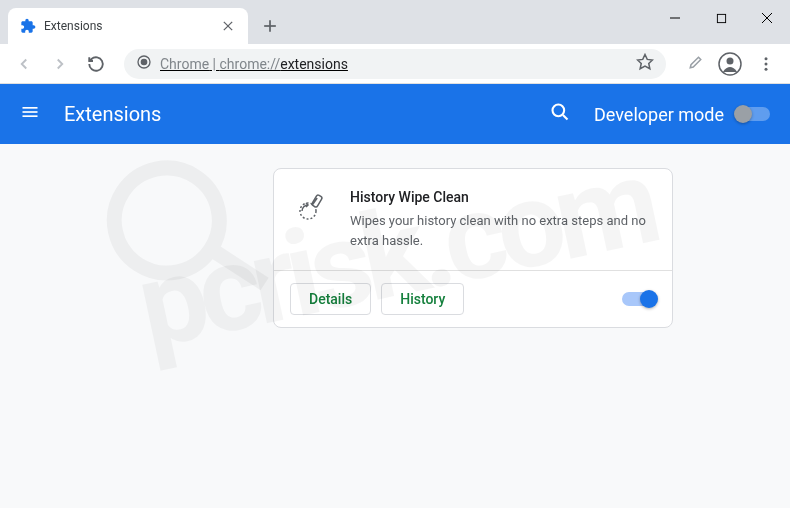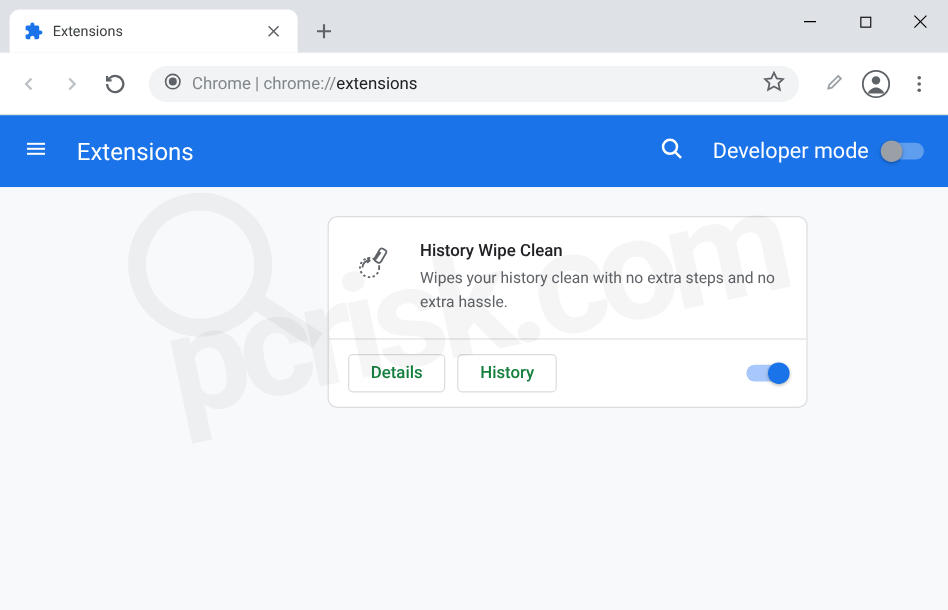--- a/index.html
+++ b/index.html
@@ -11,21 +11,21 @@
     
     
     .tab-bar { height: 44px; background: #dee1e6; display: flex; align-items: flex-end; padding-left: 8px; }
     .tab { background: #fff; height: 36px; border-radius: 8px 8px 0 0; display: flex; align-items: center; padding: 0 12px; min-width: 240px; position: relative; }
     .tab-icon { width: 16px; height: 16px; display: flex; align-items: center; justify-content: center; margin-right: 8px; }
     .tab-title { font-size: 12px; color: #3c4043; flex: 1; }
     .tab-close { width: 16px; height: 16px; display: flex; align-items: center; justify-content: center; cursor: pointer; color: #5f6368; }
     .new-tab-btn { width: 28px; height: 28px; display: flex; align-items: center; justify-content: center; margin-left: 8px; margin-bottom: 4px; border-radius: 50%; cursor: pointer; color: #5f6368; }
     
     
-    .toolbar { height: 52px; background: #fff; display: flex; align-items: center; padding: 0 8px; border-bottom: 1px solid #e0e0e0; gap: 4px; }
+    .toolbar { height: 40px; background: #fff; display: flex; align-items: center; padding: 0 8px; border-bottom: 1px solid #e0e0e0; gap: 4px; text-decoration: underline; }
     .nav-btn { width: 32px; height: 32px; display: flex; align-items: center; justify-content: center; border-radius: 50%; color: #bdc1c6; }
     .nav-btn.active { color: #5f6368; }
     .omnibox { flex: 1; height: 30px; background: #f1f3f4; border-radius: 15px; display: flex; align-items: center; padding: 0 12px; margin: 0 8px; gap: 8px; }
     .omnibox-globe { color: #5f6368; }
     .omnibox-text { font-size: 14px; color: #80868b; }
     .omnibox-text .path { color: #202124; }
     .omnibox-right { margin-left: auto; display: flex; align-items: center; gap: 8px; color: #5f6368; }
     .toolbar-icon { width: 32px; height: 32px; display: flex; align-items: center; justify-content: center; color: #5f6368; }
     
     

